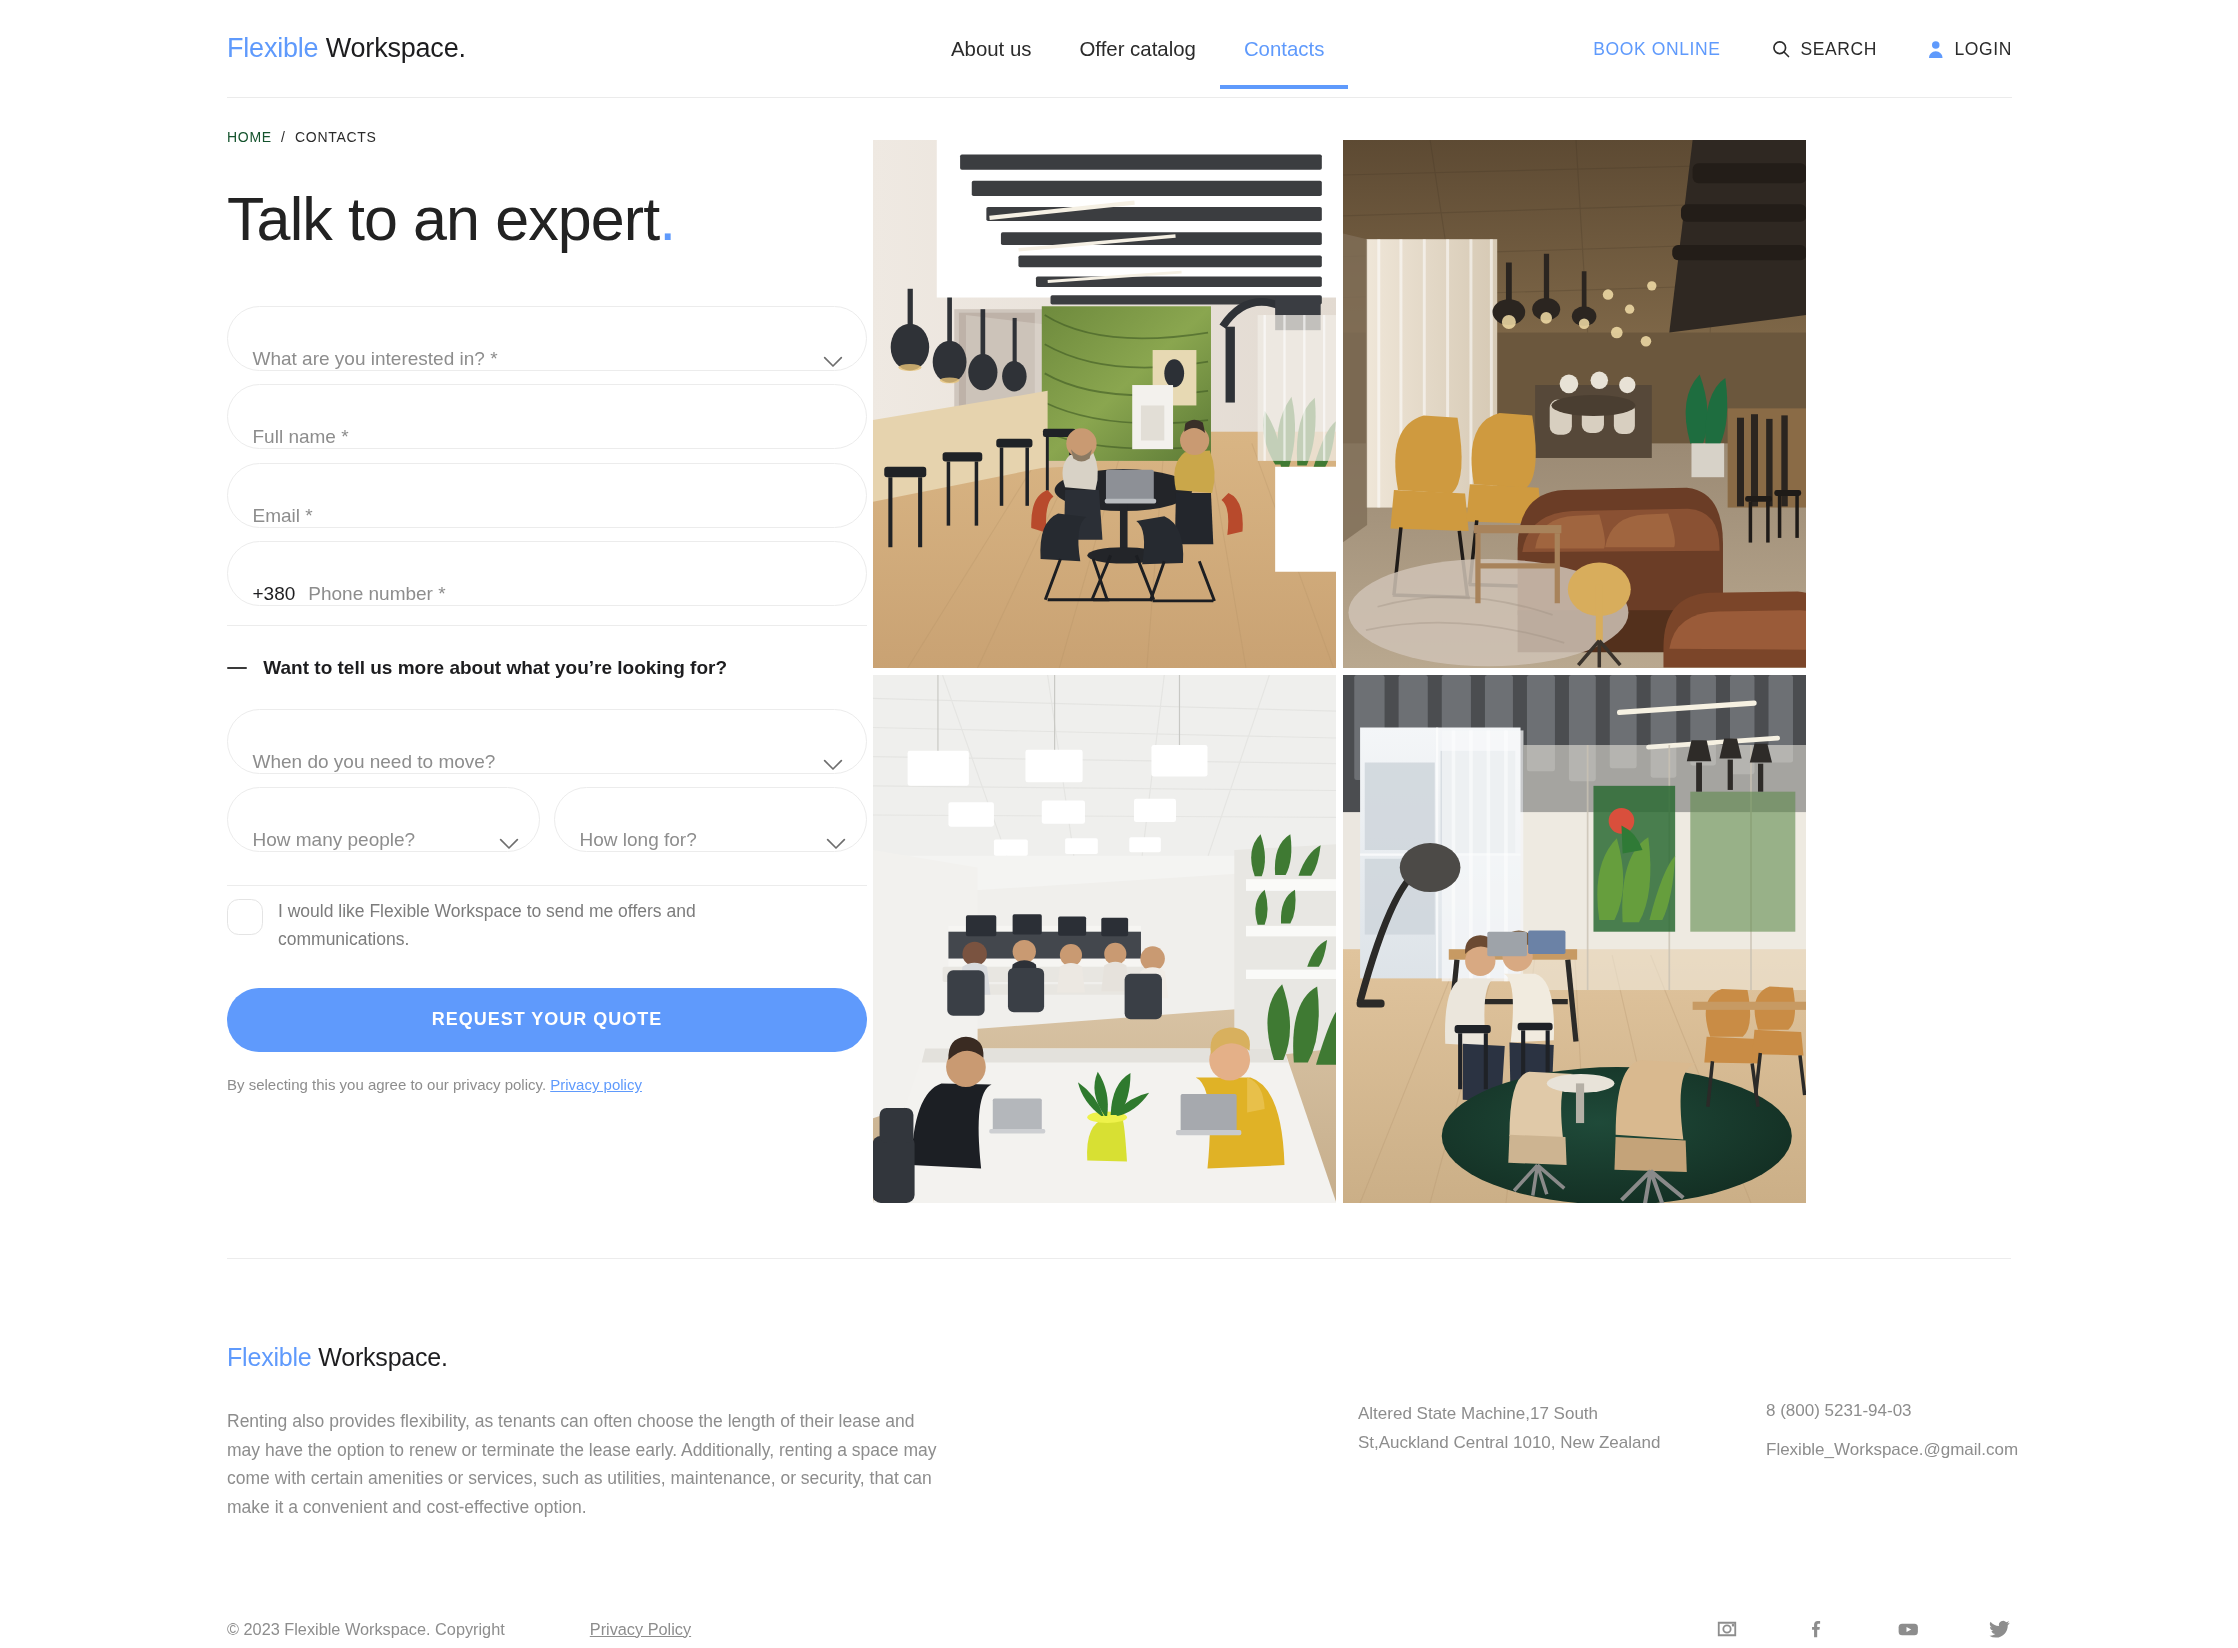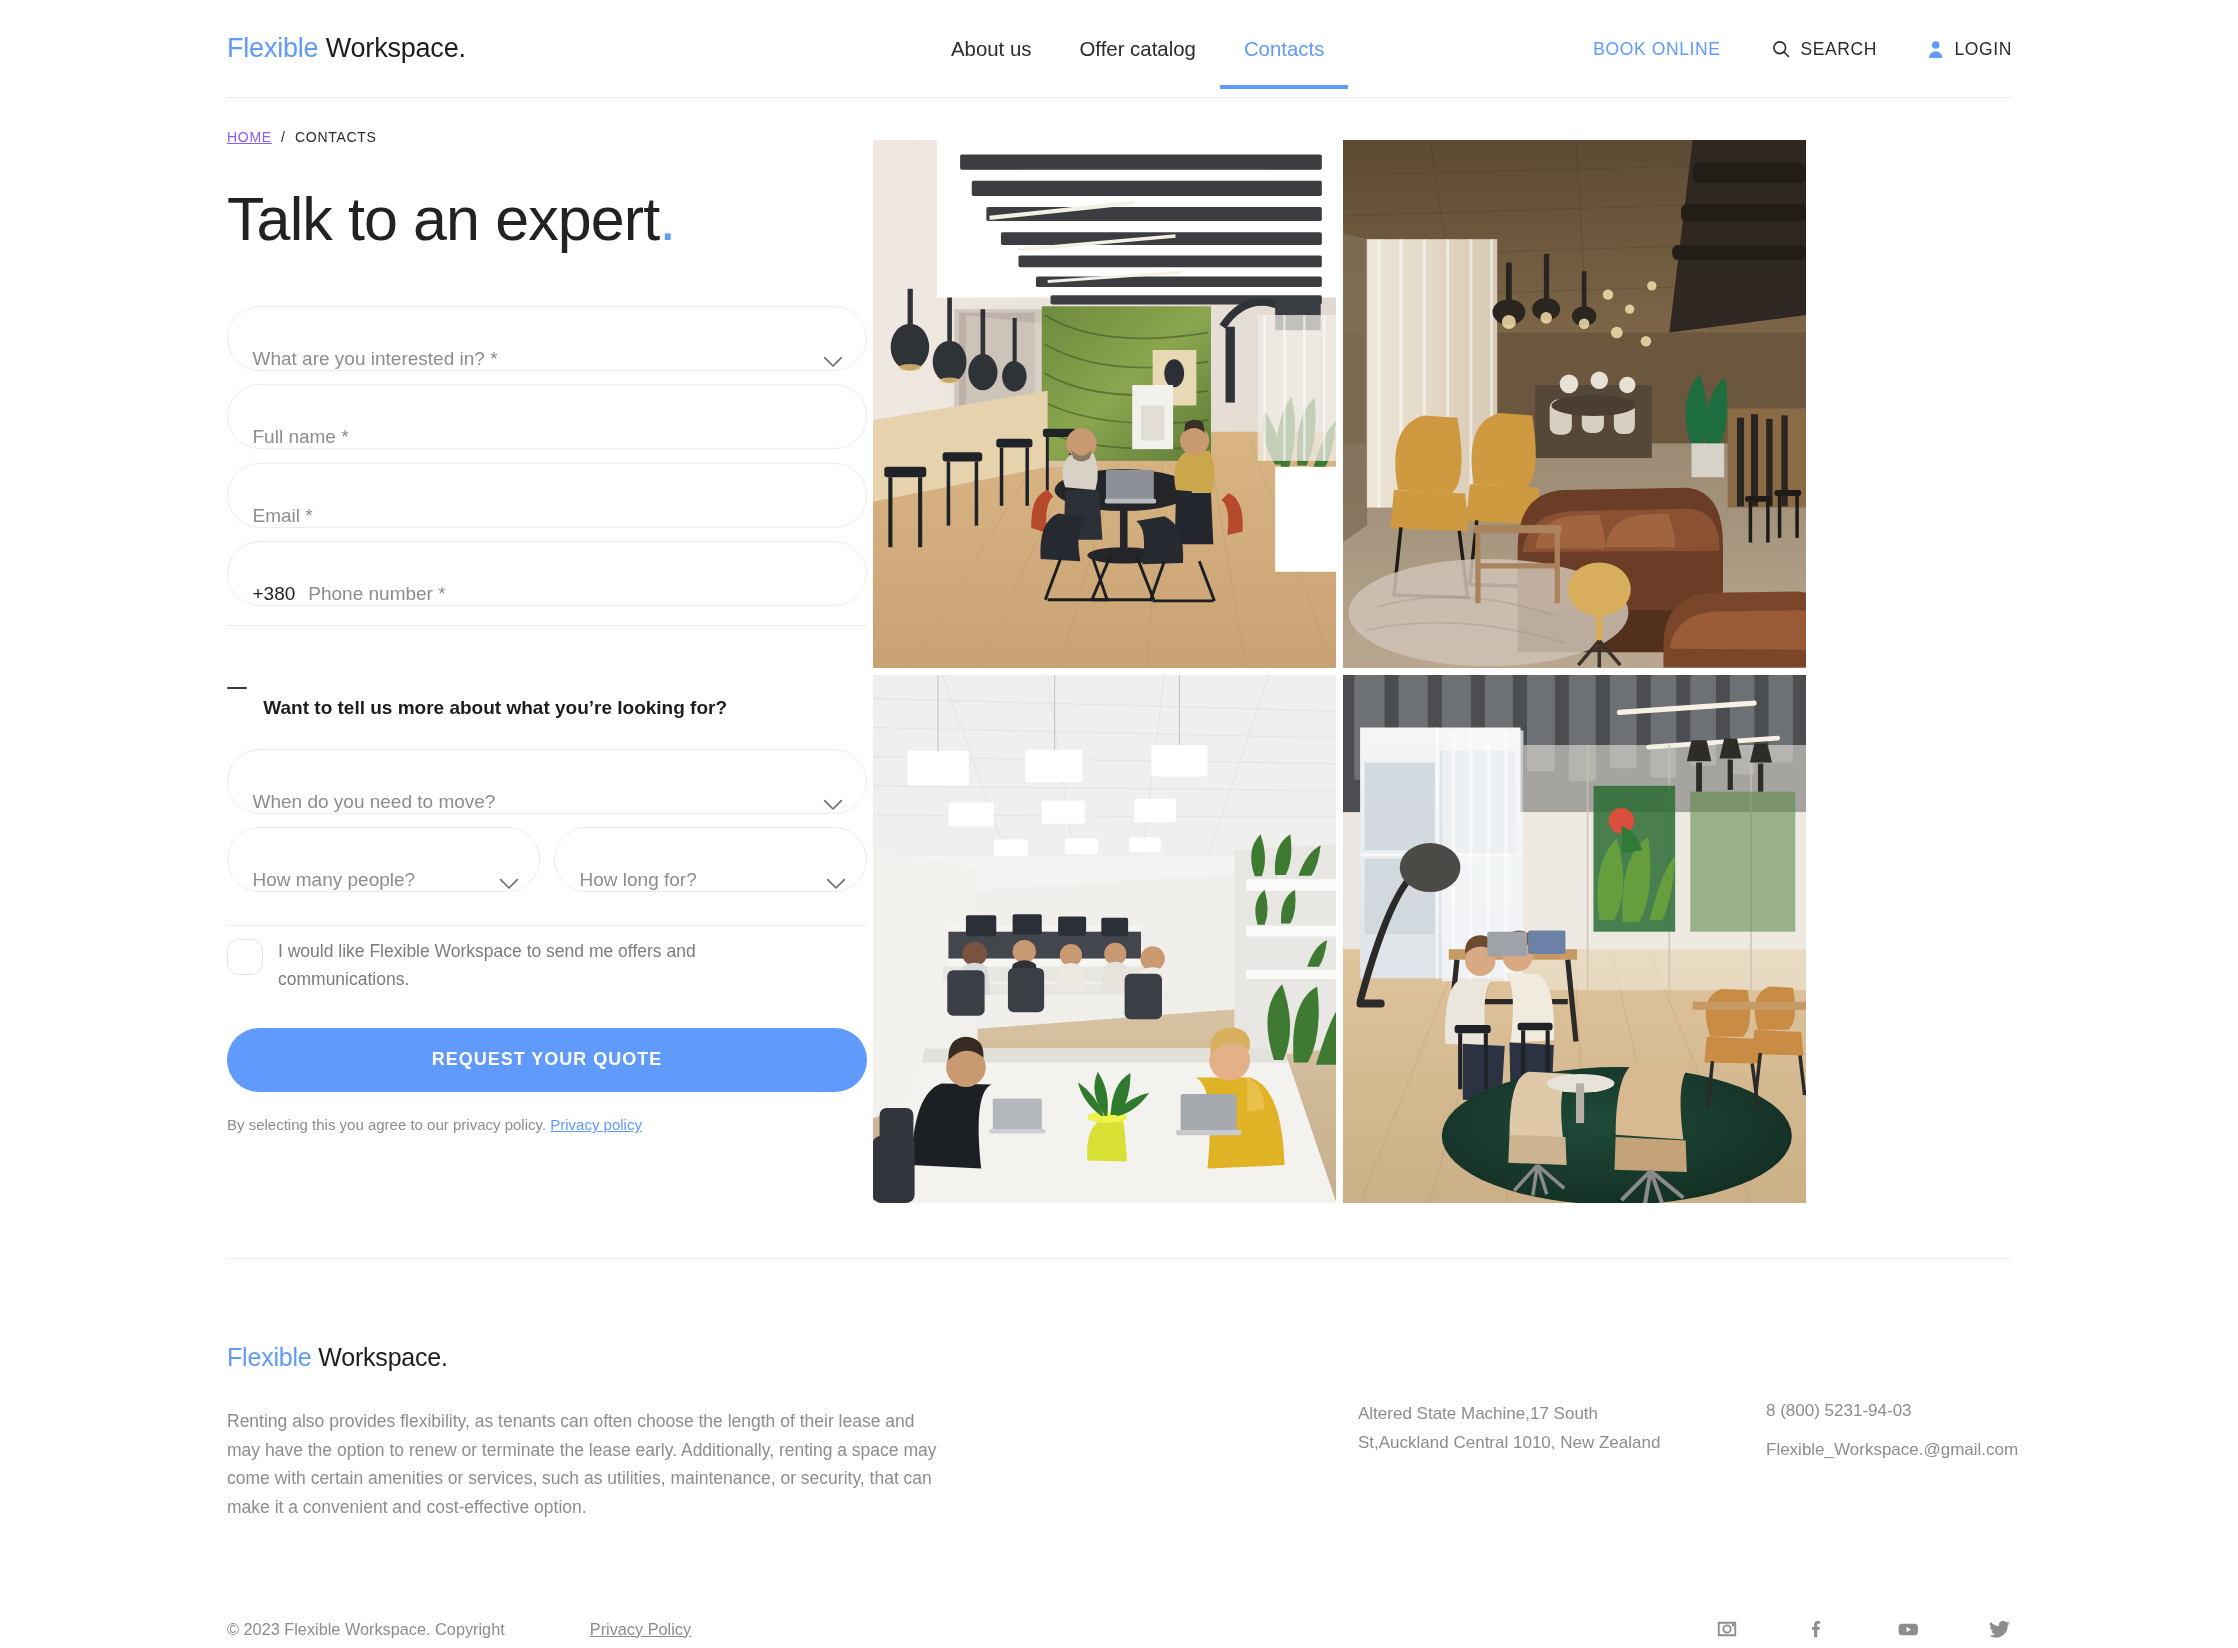--- a/index.html
+++ b/index.html
@@ -56,21 +56,21 @@
   .hr-group .lbl { font-size: 17.5px; letter-spacing: 0.6px; color: #2b2b2b; }
   .icon-svg { display: block; }
 
   
   .main { position: relative; margin: 0 227px; }
 
   .breadcrumb {
     display: flex; align-items: center; gap: 9.3px;
     padding-top: 31px; font-size: 14px; letter-spacing: 0.7px;
   }
-  .bc-home { color: #8b5cf6; text-decoration: underline; }
+  .bc-home { color: #14532d; }
   .bc-sep { color: #2b2b2b; }
   .bc-cur { color: #2b2b2b; }
 
   .title {
     font-size: 61px; font-weight: 400; letter-spacing: -0.9px;
     margin-top: 39px; color: #222;
   }
   .title .dot { color: #5f9afc; }
 
   
@@ -88,21 +88,21 @@
   .field .prefix { font-size: 19px; color: #1d1d1f; margin-right: 13px; }
   .chev { margin-left: auto; display: block; }
 
   .divider { height: 1.2px; background: #ececec; margin: 18.7px 0 0 0; }
 
   .more-toggle {
     display: flex; align-items: center; gap: 16.3px;
     margin-top: 31px; margin-bottom: 30px;
   }
   .minus { width: 20px; height: 2.3px; background: #3a3a3a; border-radius: 1.2px; }
-  .more-label { font-size: 19px; color: #1d1d1f; font-weight: 700; margin-top: 40px; }
+  .more-label { font-size: 19px; color: #1d1d1f; font-weight: 700; }
 
   .row2 { display: flex; gap: 14px; }
   .row2 .field { width: 313px; padding-right: 20px; }
 
   .consent {
     display: flex; align-items: flex-start; gap: 15px;
     margin-top: 11px;
   }
   .checkbox {
     width: 36px; height: 36px; min-width: 36px;

